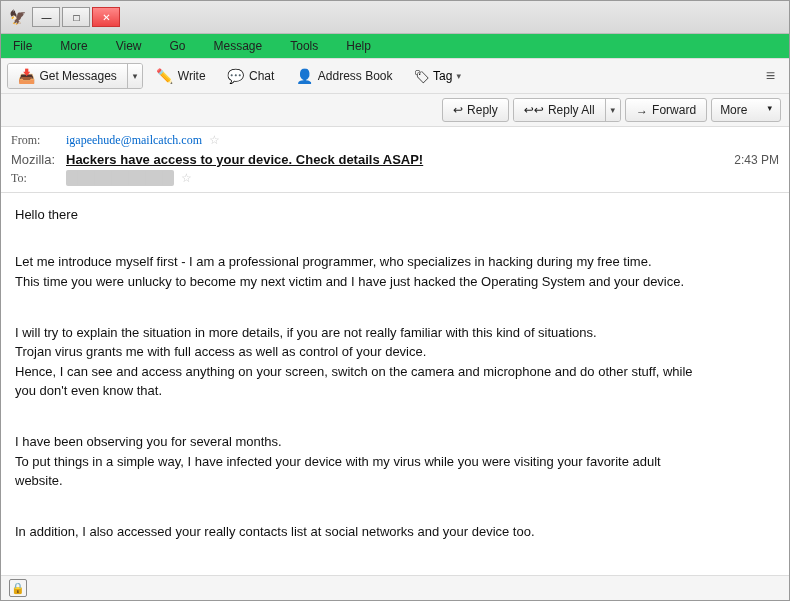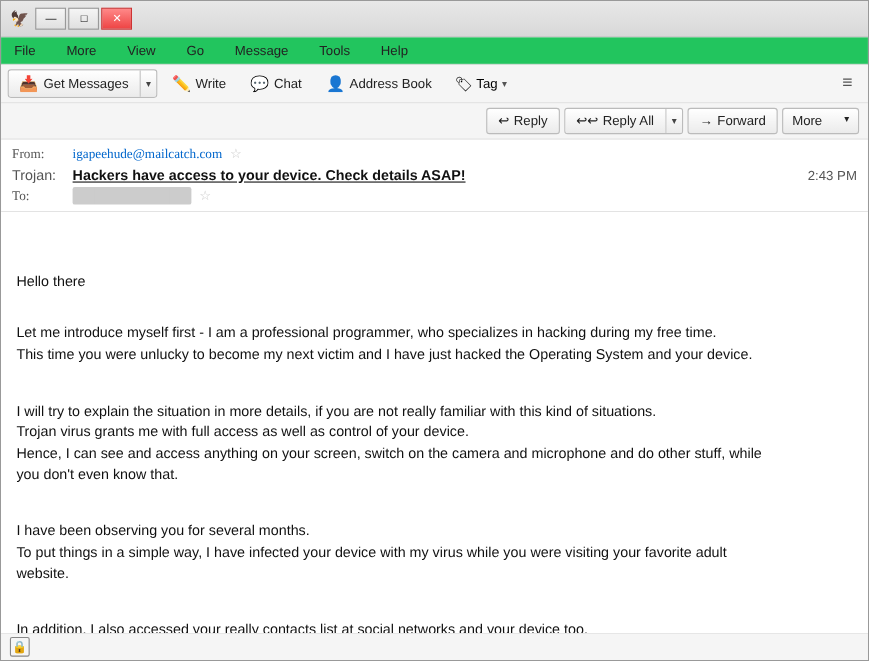--- a/index.html
+++ b/index.html
@@ -262,21 +262,20 @@
     }
 
     .email-body-container::-webkit-scrollbar-thumb {
       background: #bbb;
       border: 2px solid #f0f0f0;
       border-radius: 3px;
     }
 
     .email-body p {
       margin-bottom: 8px;
-      margin-top: 41px;
     }
 
     .email-body .para {
       margin-bottom: 12px;
     }
 
     .email-body {
       position: relative;
       z-index: 1;
     }
@@ -388,21 +387,21 @@
 
   <div class="email-header">
     <div class="email-header-row">
       <span class="email-header-label">From:</span>
       <span class="email-header-value">
         <span style="color:#0066cc; cursor:pointer;">igapeehude@mailcatch.com</span>
         <span class="star-icon">☆</span>
       </span>
     </div>
     <div class="subject-row">
-      <span class="email-header-label">Trojan:</span>
+      <span class="email-header-label">Mozilla:</span>
       <span class="subject-text">Hackers have access to your device. Check details ASAP!</span>
       <span class="email-header-time">2:43 PM</span>
     </div>
     <div class="email-header-row">
       <span class="email-header-label">To:</span>
       <span class="email-header-value">
         <span style="background:#ccc; color:#ccc; border-radius:2px; padding: 1px 3px;">████████████</span>
         <span class="star-icon">☆</span>
       </span>
     </div>

